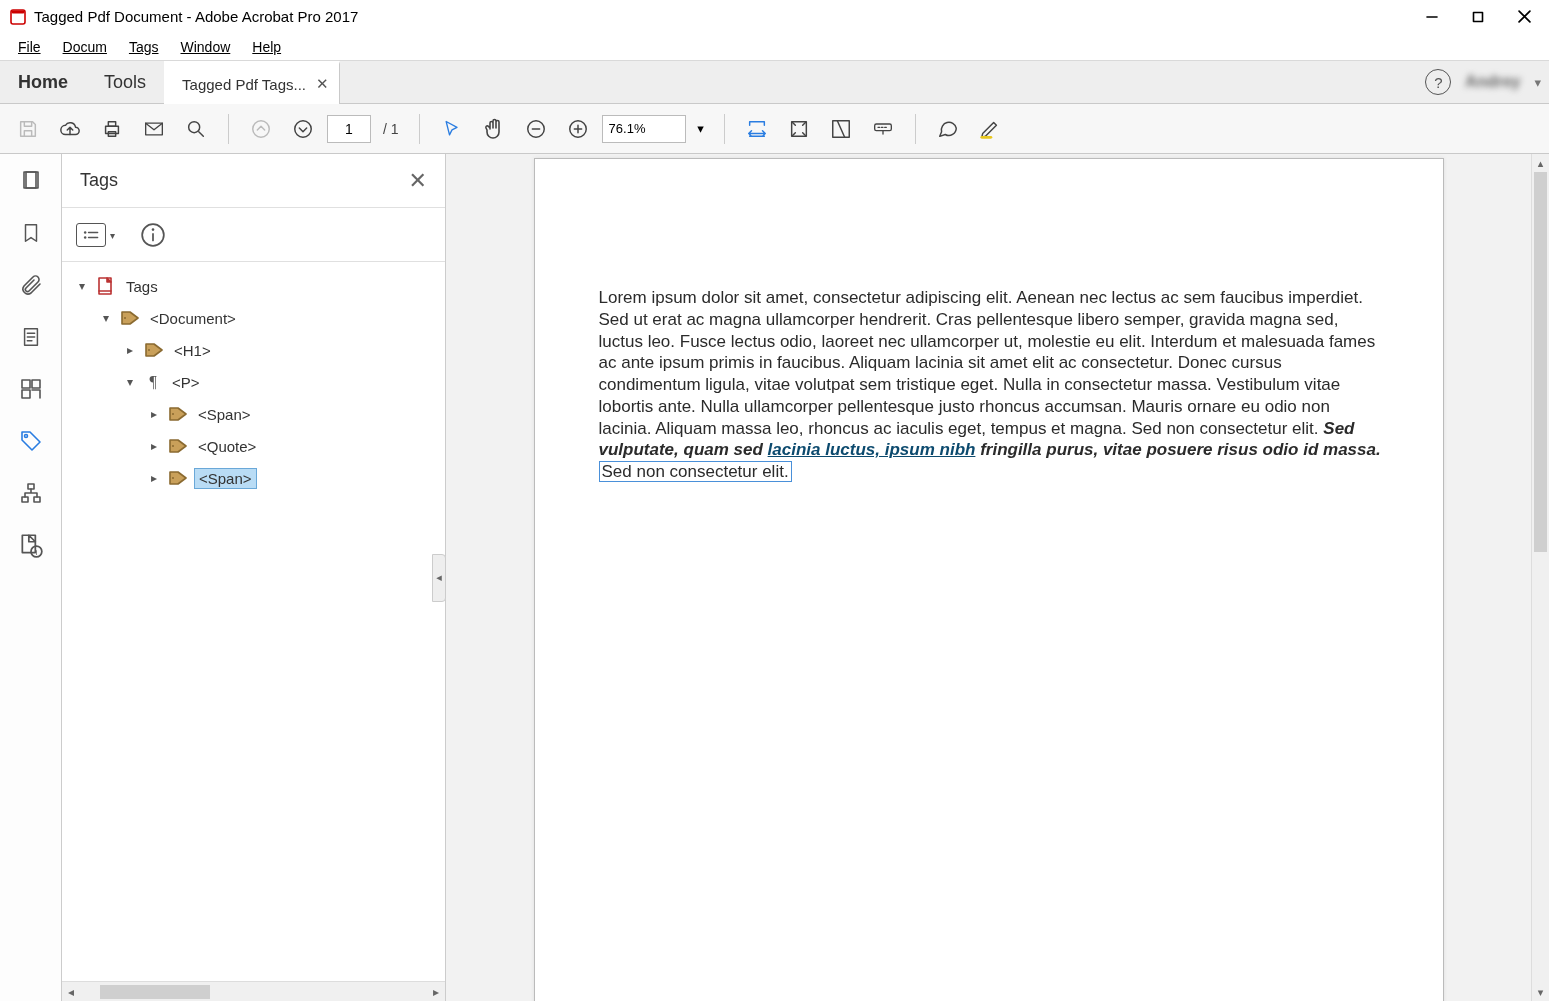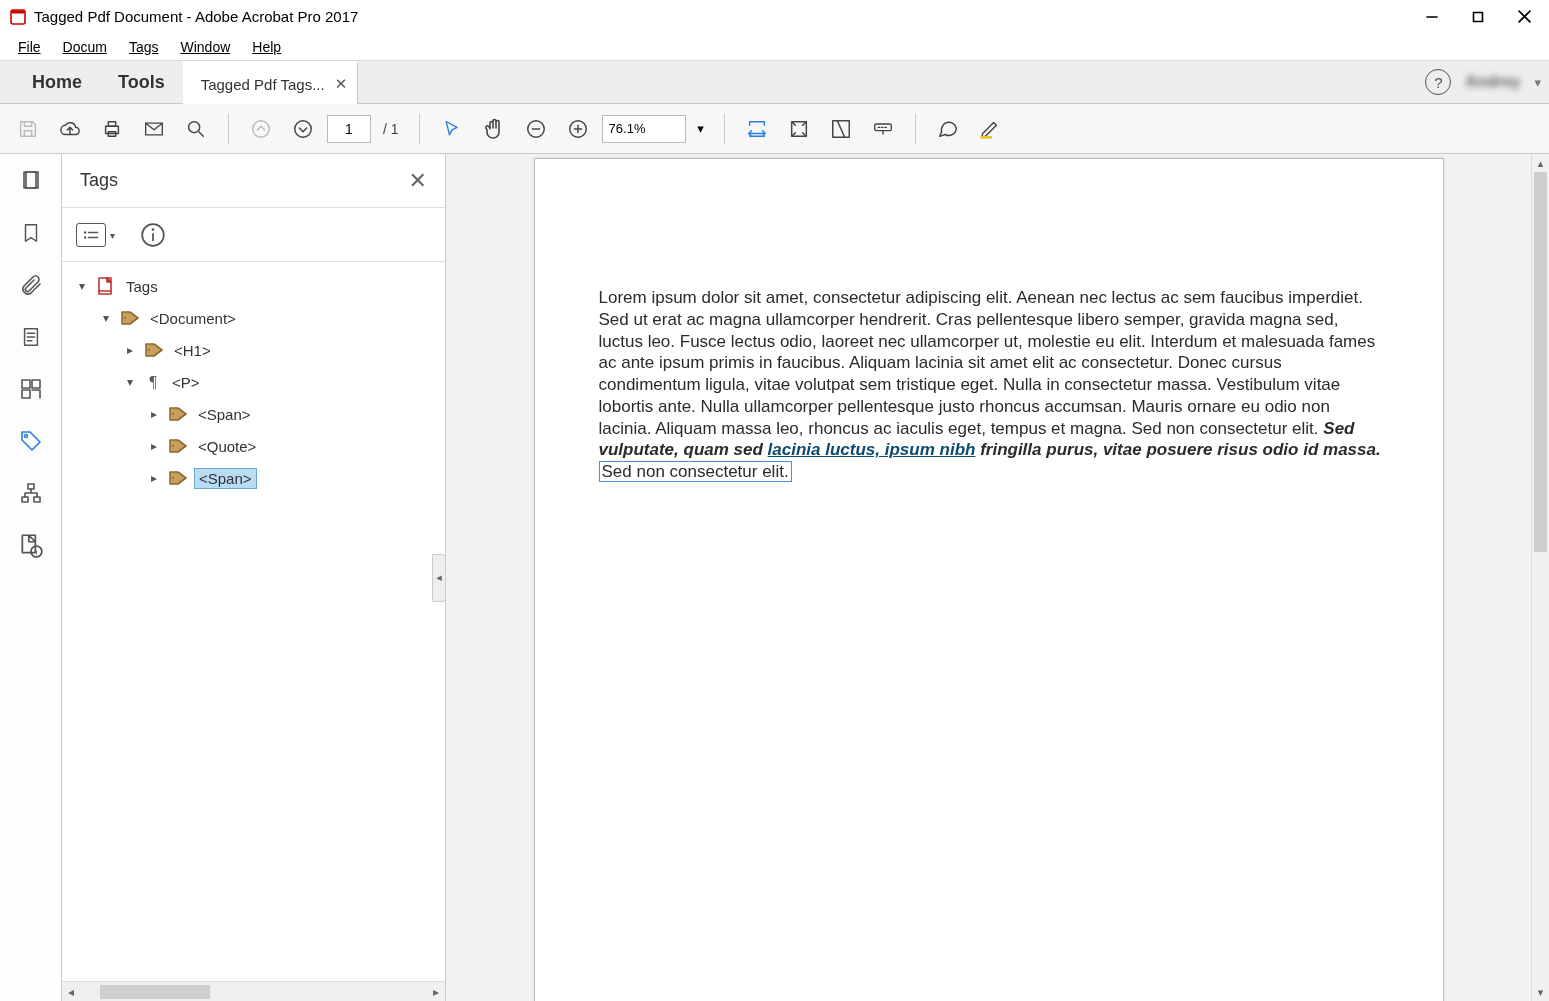--- a/index.html
+++ b/index.html
@@ -96,22 +96,22 @@
 
 <div class="menubar">
   <div class="menubar-item"><span class="u">File</span></div>
   <div class="menubar-item"><span class="u">Docum</span></div>
   <div class="menubar-item"><span class="u">Tags</span></div>
   <div class="menubar-item"><span class="u">Window</span></div>
   <div class="menubar-item"><span class="u">Help</span></div>
 </div>
 
 <div class="tabstrip">
-  <div class="tab" style="font-weight:600;margin-left:14px;">Home</div>
-  <div class="tab" style="font-weight:700;">Tools</div>
+  <div class="tab" style="font-weight:600;">Home</div>
+  <div class="tab" style="font-weight:400;">Tools</div>
   <div class="tab active-doc">
     <span>Tagged Pdf Tags...</span>
     <span class="close">✕</span>
   </div>
   <div class="tabstrip-spacer"></div>
   <div class="tab-right">
     <div class="help-circle">?</div>
     <div class="user">Andrey</div>
     <span style="color:#777;">▾</span>
   </div>

